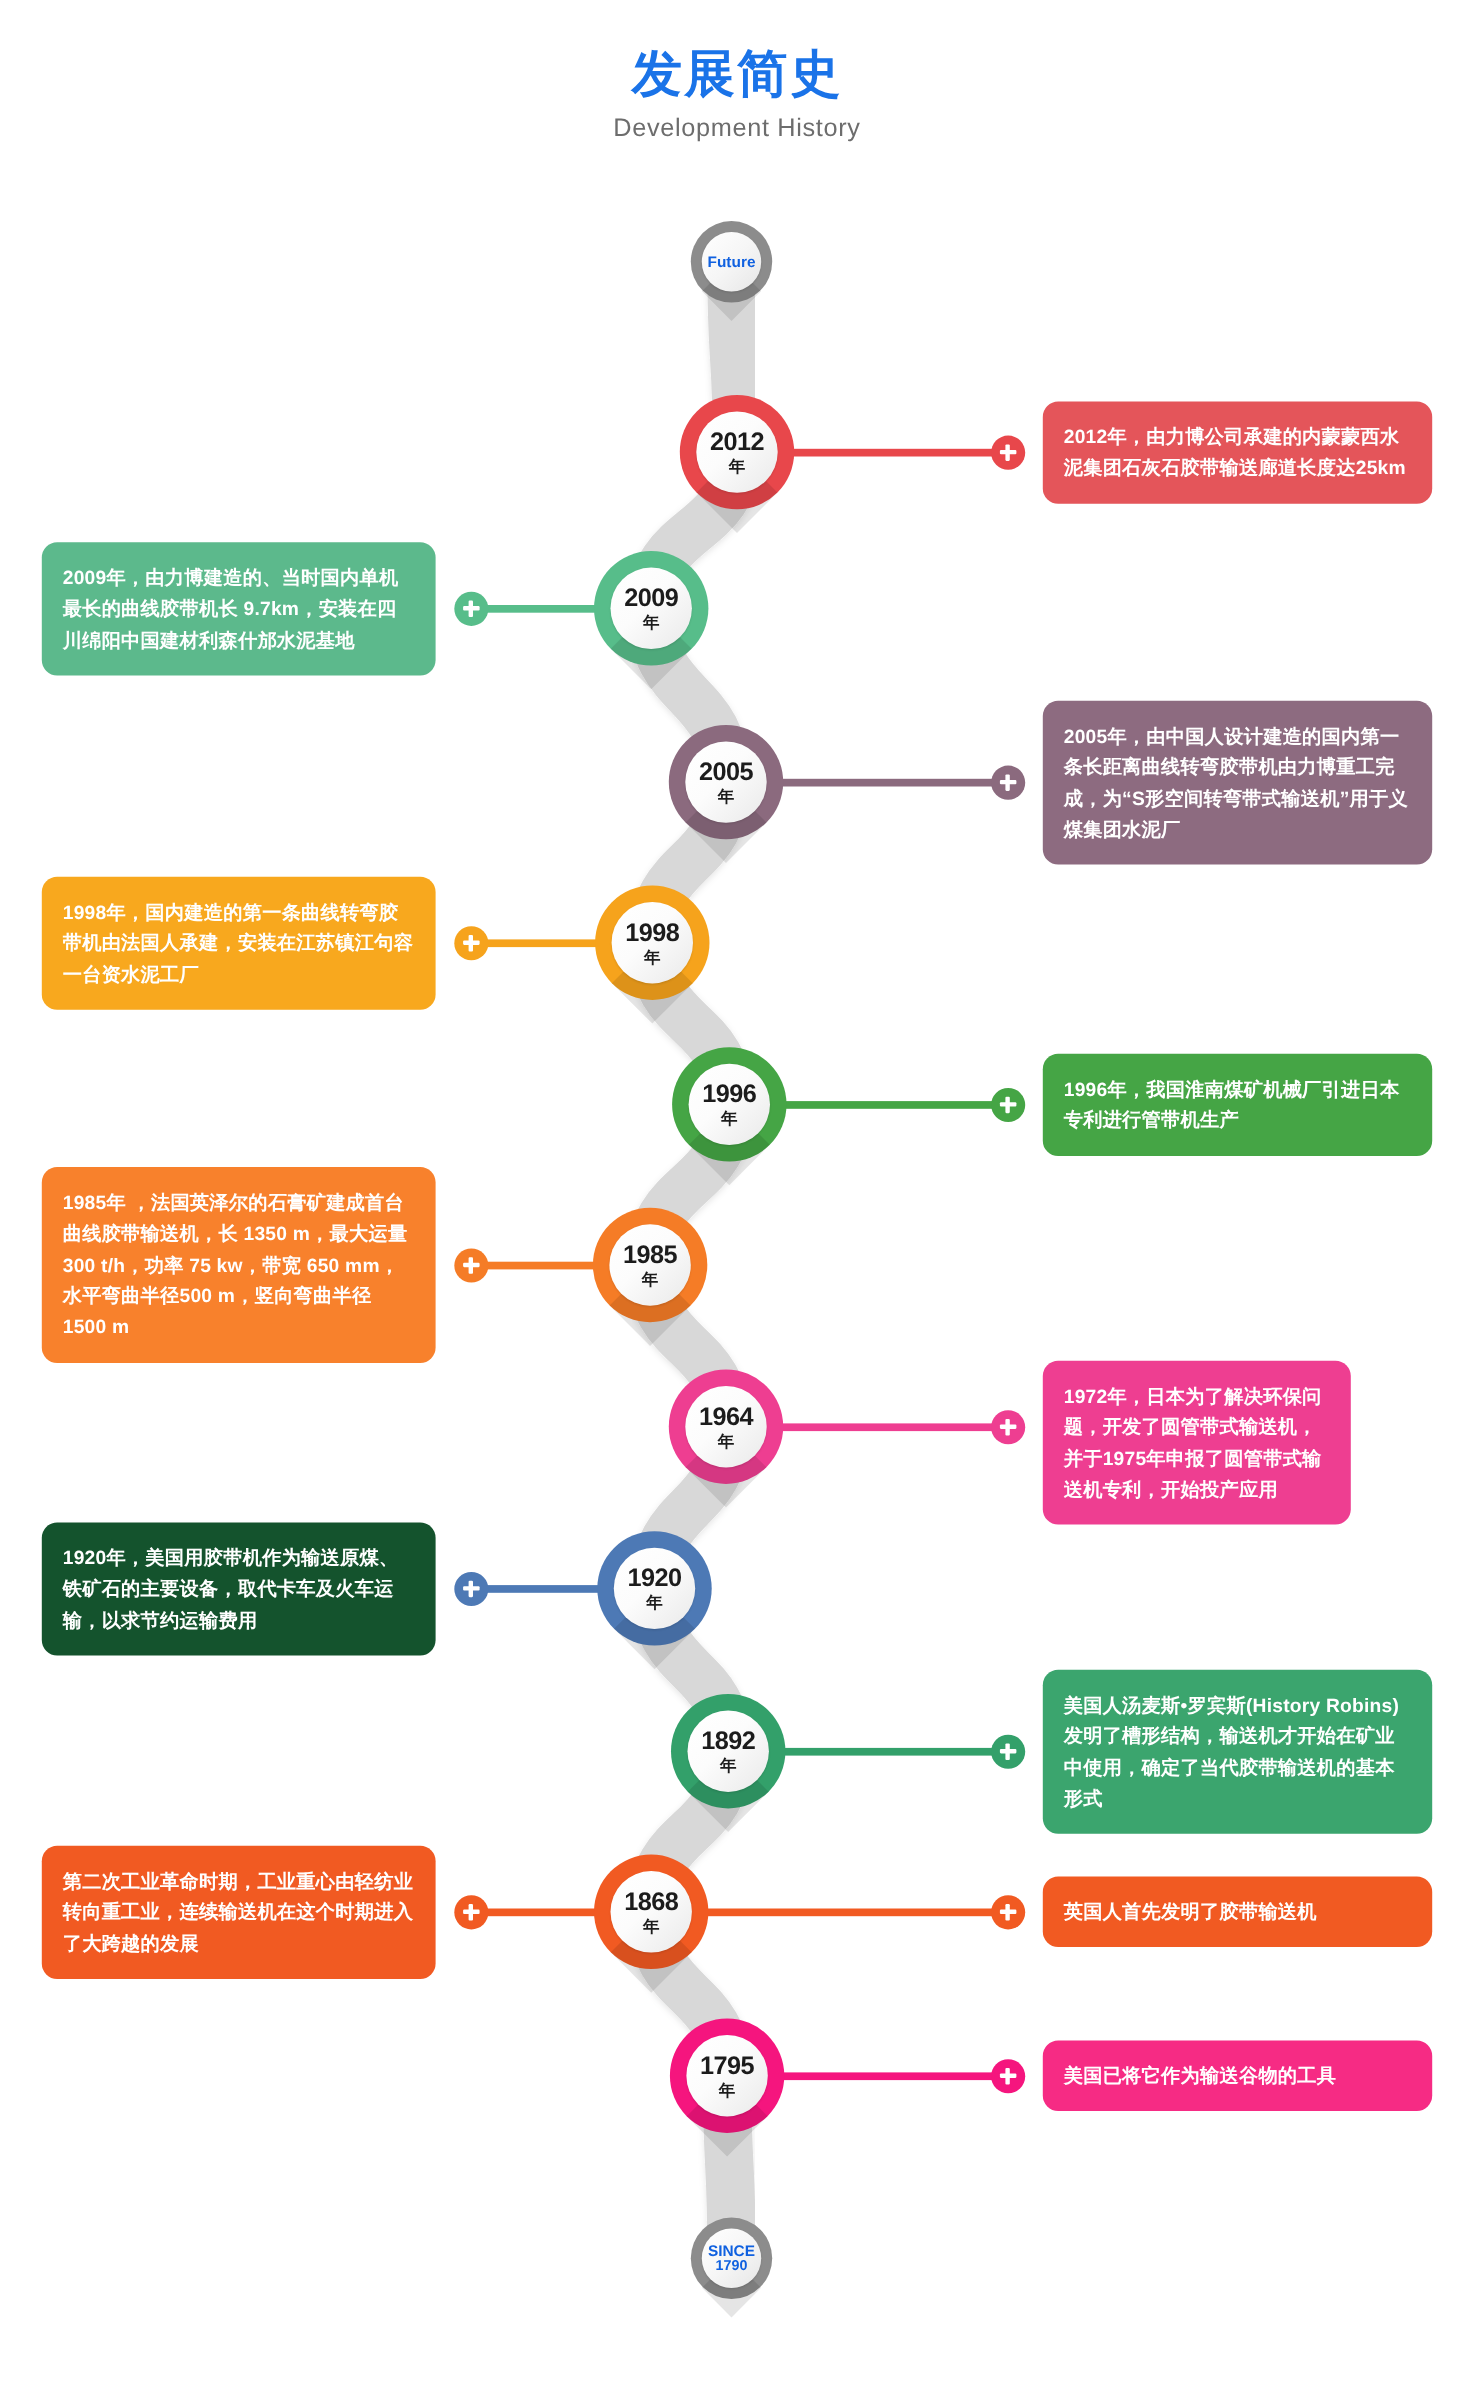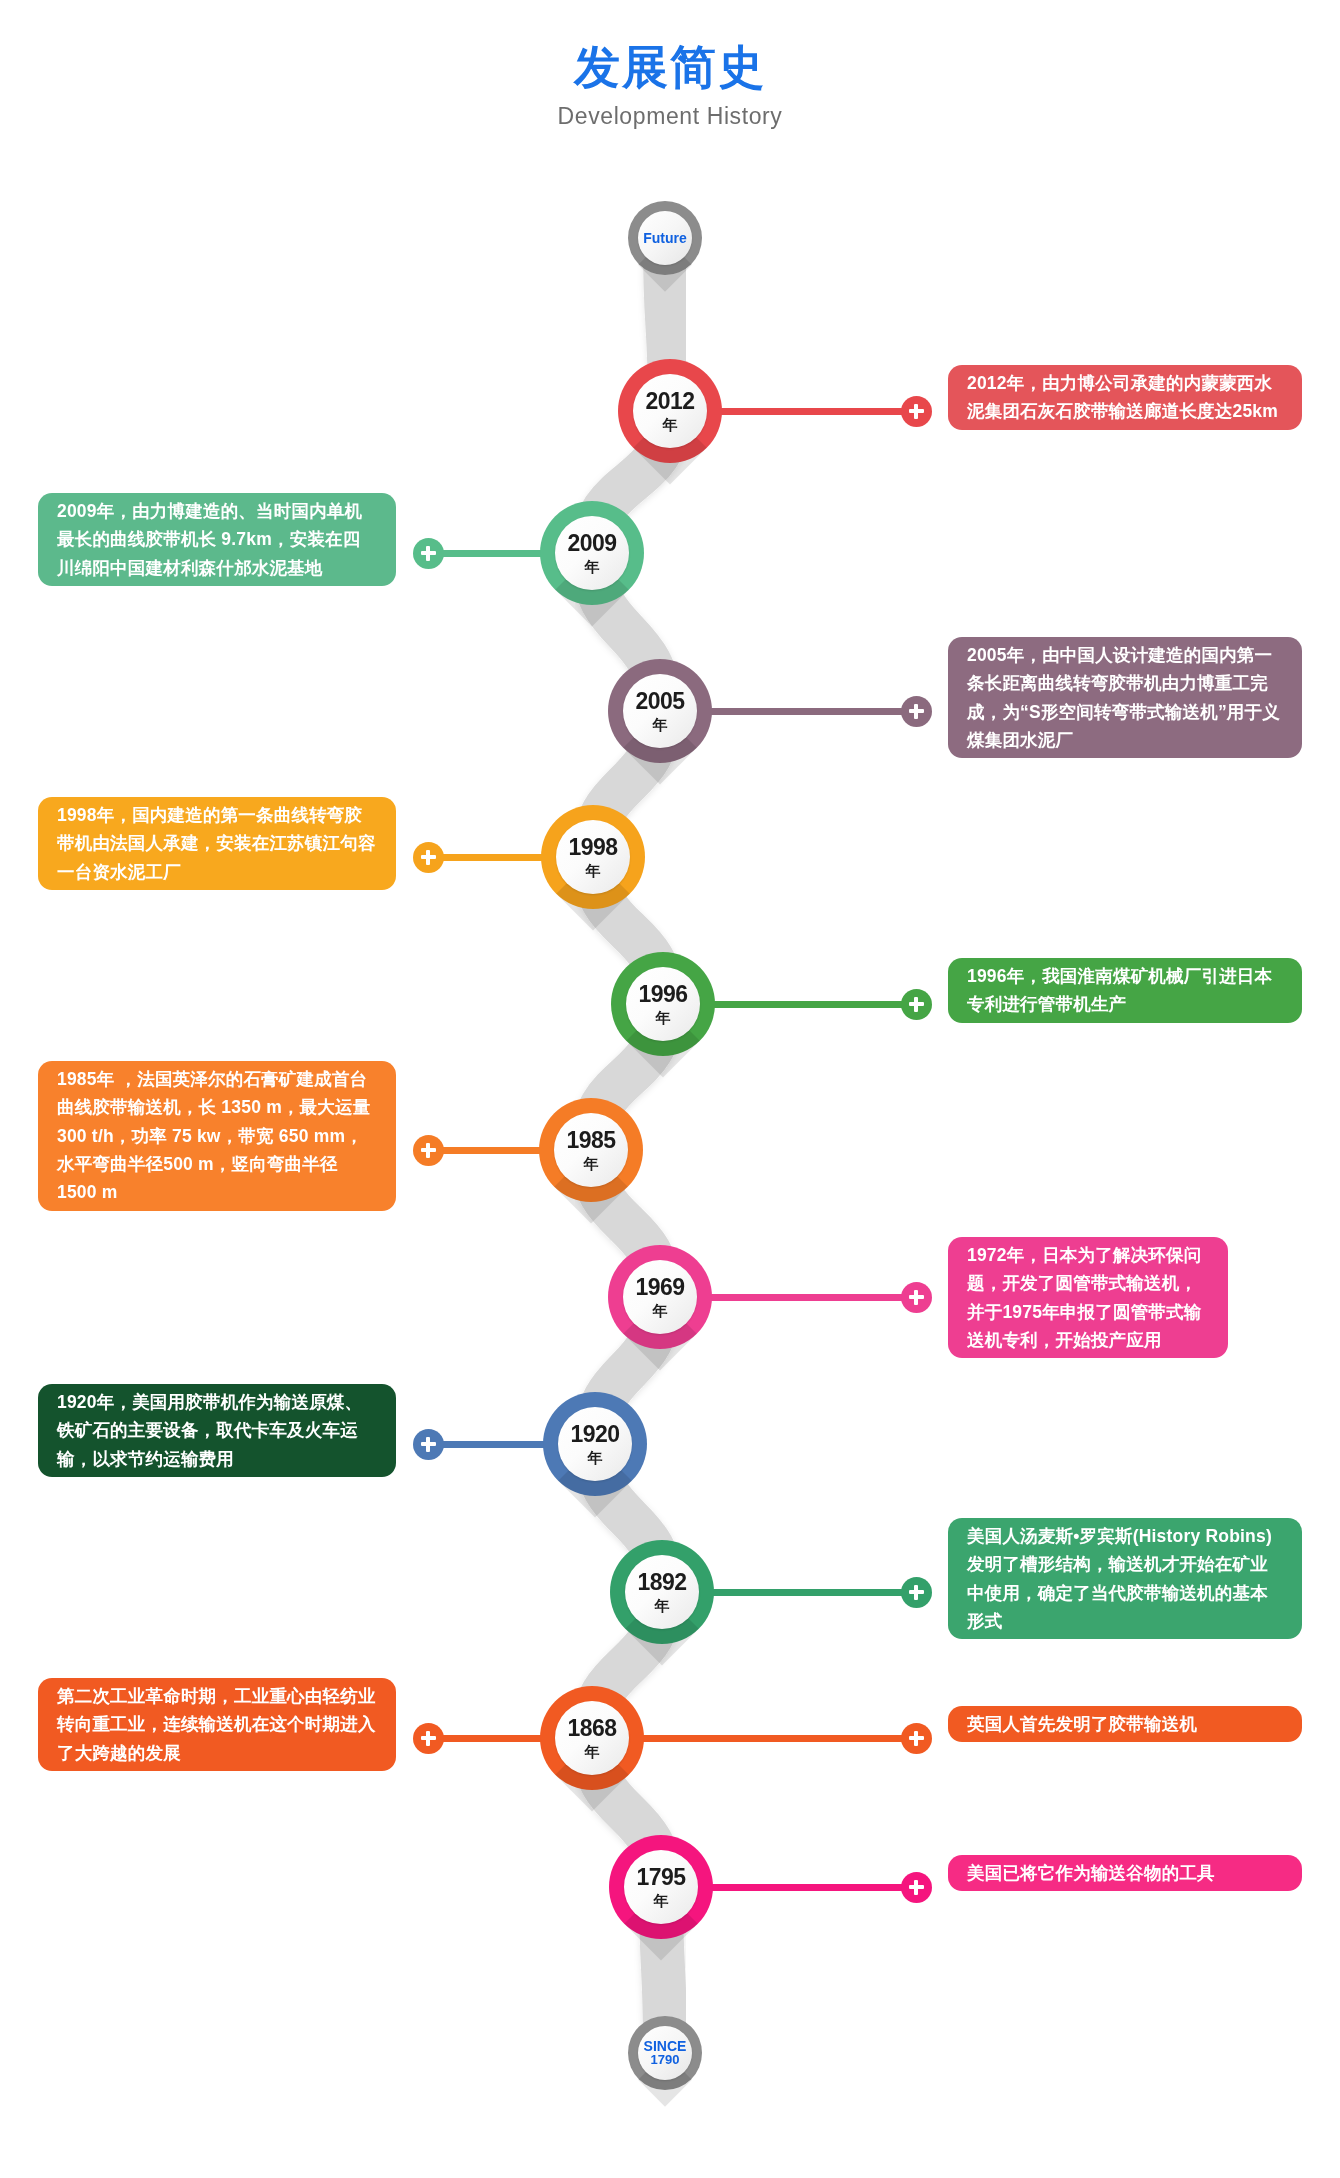--- a/index.html
+++ b/index.html
@@ -82,21 +82,21 @@
   }
   .knob .plus::before { left: 5.6px; top: 0; width: 4px; height: 15px; }
   .knob .plus::after  { top: 5.6px; left: 0; height: 4px; width: 15px; }
 
   
   .card {
     position: absolute; border-radius: 14px; z-index: 5;
     color: #ffffff; font-weight: 700;
     font-size: 17.5px; line-height: 1.62;
     letter-spacing: 0.2px;
-    padding: 4px 19px;
+    padding: 18px 19px;
     display: flex; align-items: center;
   }
   .card .txt { width: 100%; }
 </style>
 </head>
 <body>
 
 <div id="stage">
 
   <div class="header">
@@ -215,21 +215,21 @@
       <div class="node" style="left: 539px; top: 1098px; background: rgb(245, 124, 38);">
         <div class="shade"></div>
         <div class="inner">
           <div class="yr">1985</div>
           <div class="suffix">年</div>
         </div>
       </div>
       <div class="node" style="left: 608px; top: 1245px; background: rgb(238, 62, 145);">
         <div class="shade"></div>
         <div class="inner">
-          <div class="yr">1969</div>
+          <div class="yr">1964</div>
           <div class="suffix">年</div>
         </div>
       </div>
       <div class="node" style="left: 543px; top: 1392px; background: rgb(77, 121, 181);">
         <div class="shade"></div>
         <div class="inner">
           <div class="yr">1920</div>
           <div class="suffix">年</div>
         </div>
       </div>

